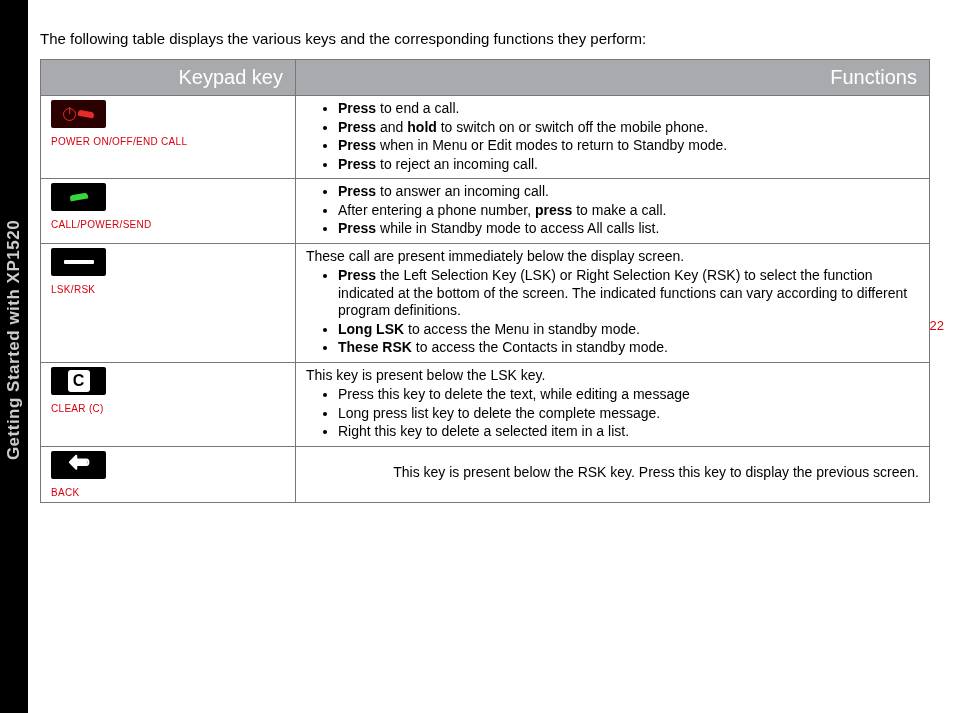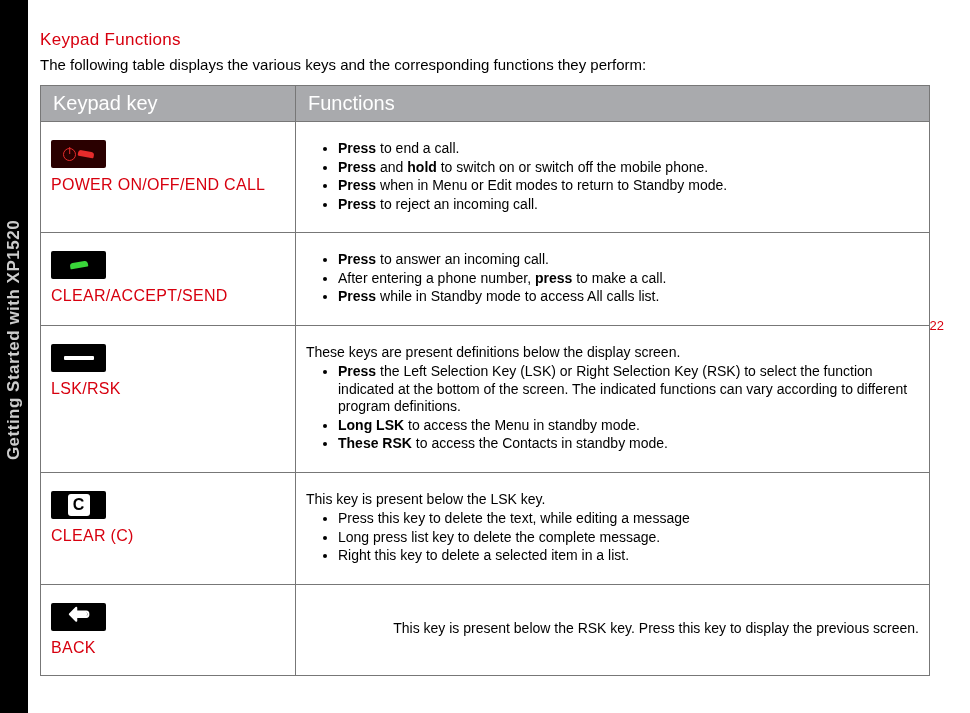--- a/index.html
+++ b/index.html
@@ -58,28 +58,28 @@
       border-collapse: collapse;
       border: 1px solid #777;
     }
     table.kp th {
       background: #a9aaad;
       color: #fff;
       font-family: "Arial Narrow", Arial, sans-serif;
       font-stretch: condensed;
       font-weight: normal;
       font-size: 20px;
-      text-align: left;
+      text-align: right;
       padding: 6px 12px;
       border: 1px solid #777;
     }
     table.kp td {
       border: 1px solid #777;
       vertical-align: top;
-      padding: 18px 10px;
+      padding: 4px 10px;
       font-size: 14px;
       color: #000;
     }
     .key-col { width: 230px; }
     .icon-box {
       width: 55px;
       height: 28px;
       background: #000;
       border-radius: 2px;
       margin-bottom: 8px;
@@ -106,21 +106,21 @@
       width:22px;height:22px;background:#fff;border-radius:3px;display:flex;align-items:center;justify-content:center;color:#000;font-weight:bold;font-size:16px;
     }
     .back-arrow {
       width:22px;height:22px;display:flex;align-items:center;justify-content:center;
     }
     .back-arrow svg{width:22px;height:22px;}
     .key-name {
       color: #d7000f;
       font-family: "Arial Narrow", Arial, sans-serif;
       font-stretch: condensed;
-      font-size: 16px;
+      font-size: 10px;
       letter-spacing: 0.3px;
     }
     ul.ops {
       margin: 0;
       padding-left: 32px;
       list-style: disc;
     }
     ul.ops li {
       margin: 0 0 1px 0;
       line-height: 1.25;
@@ -143,21 +143,20 @@
 </head>
 <body>
 
 <div class="side-bar">
   <div class="side-label">Getting Started with XP1520</div>
 </div>
 
 <div class="page-num">22</div>
 
 <div class="content">
-  <div class="heading">Keypad Functions</div>
   <div class="intro">The following table displays the various keys and the corresponding functions they perform:</div>
 
   <table class="kp">
     <tbody>
         <tr>
       <th class="key-col">Keypad key</th>
       <th>Functions</th>
     </tr>
 
     <tr>
@@ -178,40 +177,40 @@
               <li><b>Press</b> to reject an incoming call.</li>
             </ul>
           </td>
     </tr>
 
     <tr>
       <td class="key-col">
         <div class="icon-box">
           <div class="call-handset"></div>
         </div>
-        <div class="key-name">CLEAR/ACCEPT/SEND</div>
+        <div class="key-name">CALL/POWER/SEND</div>
       </td>
       <td>
             <ul class="ops">
               <li><b>Press</b> to answer an incoming call.</li>
               <li>After entering a phone number, <b>press</b> to make a call.</li>
               <li><b>Press</b> while in Standby mode to access All calls list.</li>
             </ul>
           </td>
     </tr>
 
     <tr>
       <td class="key-col">
         <div class="icon-box">
           <div class="soft-key"></div>
         </div>
         <div class="key-name">LSK/RSK</div>
       </td>
       <td>
-            <div class="pre-text">These keys are present definitions below the display screen.</div>
+            <div class="pre-text">These call are present immediately below the display screen.</div>
             <ul class="ops">
               <li><b>Press</b> the Left Selection Key (LSK) or Right Selection Key (RSK) to select the function indicated at the bottom of the screen. The indicated functions can vary according to different program definitions.</li>
               <li><b>Long LSK</b> to access the Menu in standby mode.</li>
               <li><b>These RSK</b> to access the Contacts in standby mode.</li>
             </ul>
           </td>
     </tr>
 
     <tr>
       <td class="key-col">

